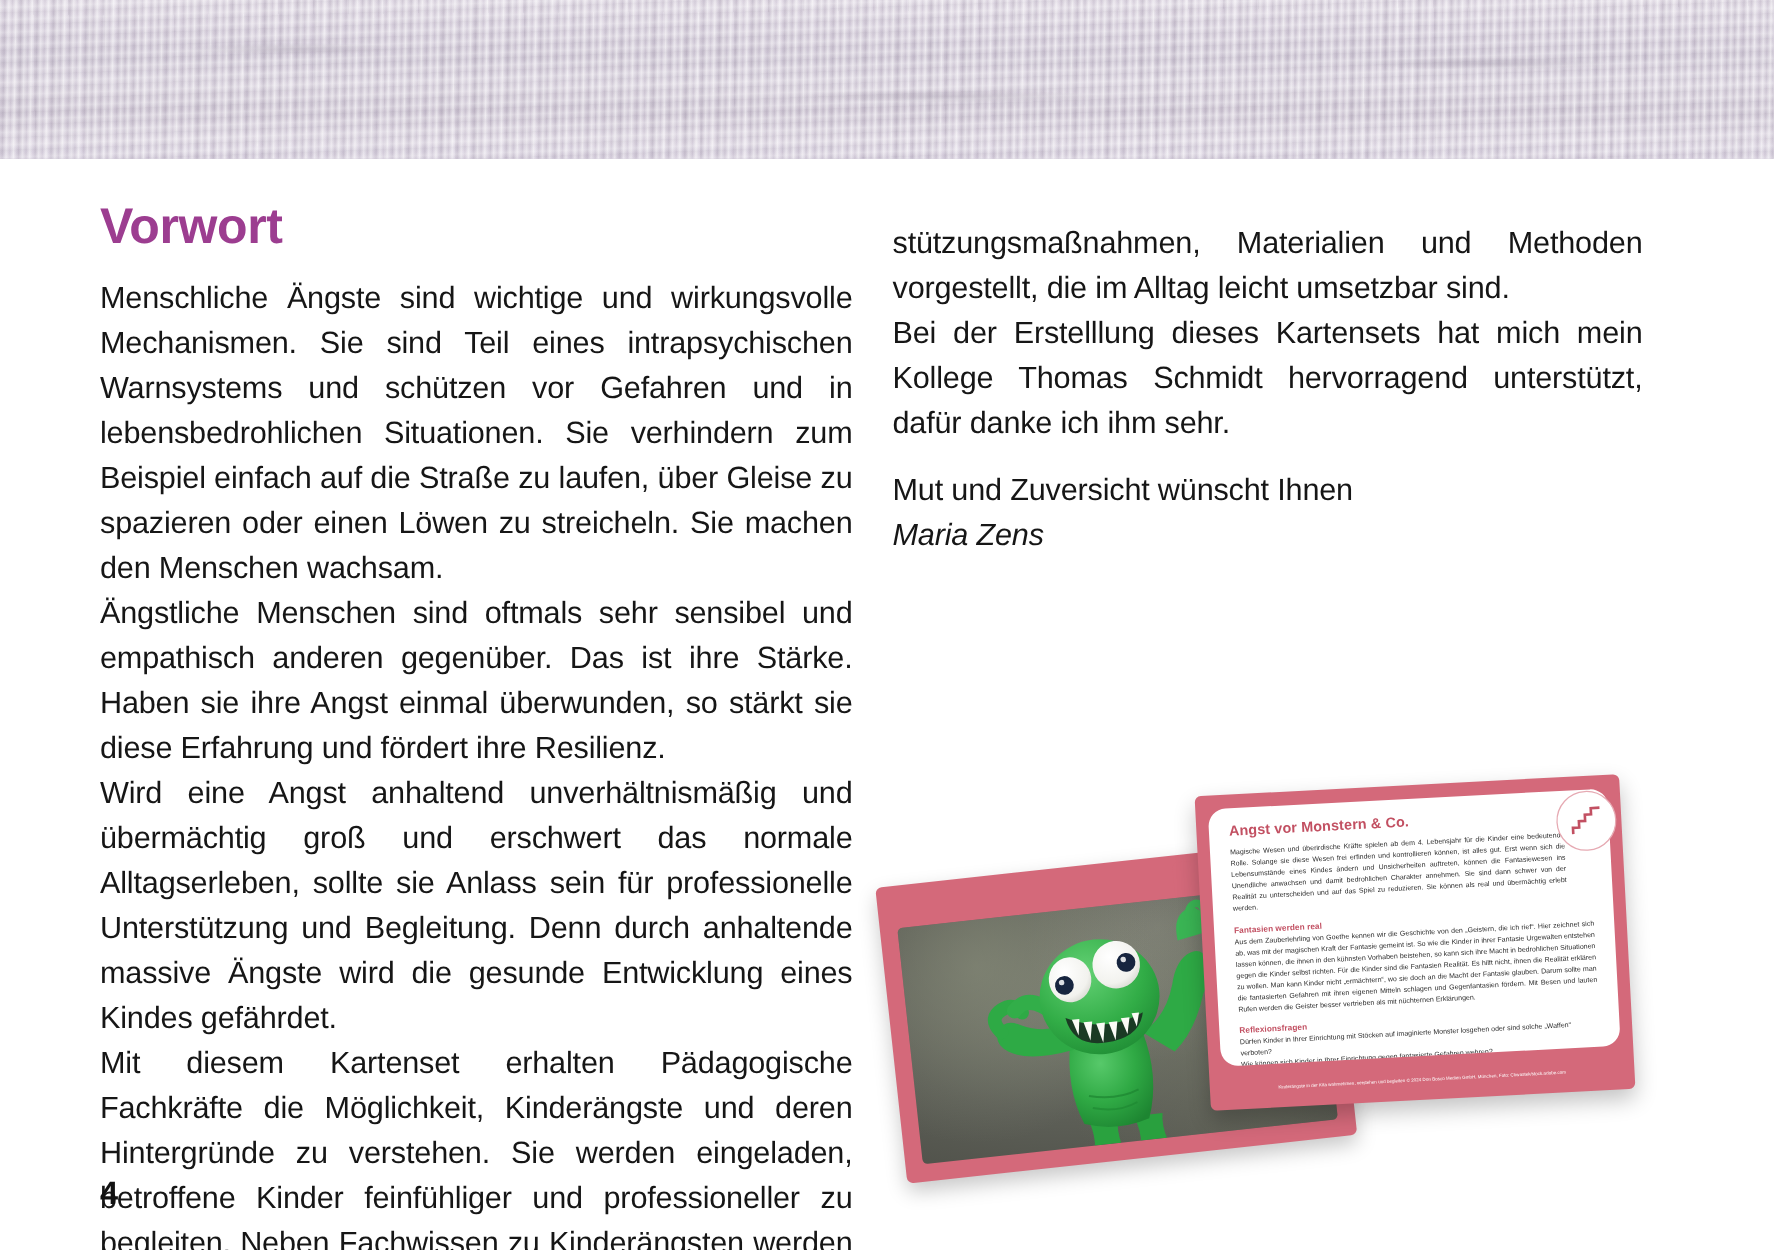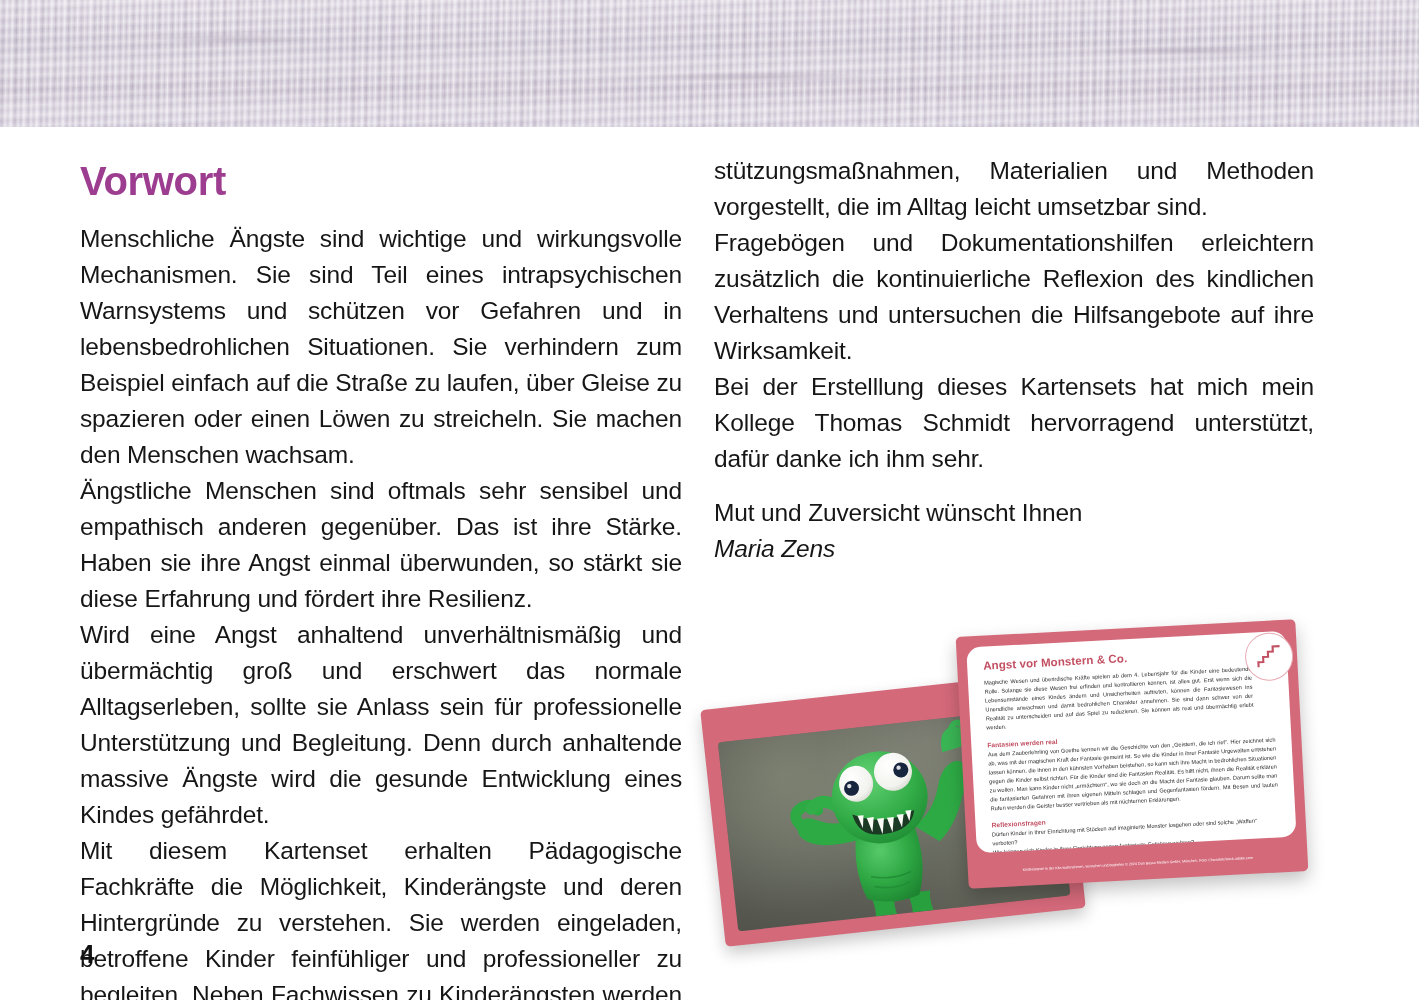--- a/index.html
+++ b/index.html
@@ -260,22 +260,21 @@
 
   <div class="column" id="col-left">
     <h1 id="vorwort-heading">Vorwort</h1>
     <p class="body-par last-line-natural">Menschliche Ängste sind wichtige und wirkungsvolle Mechanismen. Sie sind Teil eines intrapsychischen Warnsystems und schützen vor Gefahren und in lebensbedrohlichen Situationen. Sie verhindern zum Beispiel einfach auf die Straße zu laufen, über Gleise zu spazieren oder einen Löwen zu streicheln. Sie machen den Menschen wachsam.</p>
     <p class="body-par last-line-natural">Ängstliche Menschen sind oftmals sehr sensibel und empathisch anderen gegenüber. Das ist ihre Stärke. Haben sie ihre Angst einmal überwunden, so stärkt sie diese Erfahrung und fördert ihre Resilienz.</p>
     <p class="body-par last-line-natural">Wird eine Angst anhaltend unverhältnismäßig und übermächtig groß und erschwert das normale Alltagserleben, sollte sie Anlass sein für professionelle Unterstützung und Begleitung. Denn durch anhaltende massive Ängste wird die gesunde Entwicklung eines Kindes gefährdet.</p>
     <p class="body-par">Mit diesem Kartenset erhalten Pädagogische Fachkräfte die Möglichkeit, Kinderängste und deren Hintergründe zu verstehen. Sie werden eingeladen, betroffene Kinder feinfühliger und professioneller zu begleiten. Neben Fachwissen zu Kinderängsten werden praktische Unter-</p>
   </div>
 
   <div class="column" id="col-right">
-    <p class="body-par last-line-natural" style="margin-top:26px;">stützungsmaßnahmen, Materialien und Methoden vorgestellt, die im Alltag leicht umsetzbar sind.</p>
-    <p class="body-par last-line-natural">Fragebögen und Dokumentationshilfen erleichtern zusätzlich die kontinuierliche Reflexion des kindlichen Verhaltens und untersuchen die Hilfsangebote auf ihre Wirksamkeit.</p>
+    <p class="body-par last-line-natural" style="margin-top:50px;">stützungsmaßnahmen, Materialien und Methoden vorgestellt, die im Alltag leicht umsetzbar sind.</p>
     <p class="body-par last-line-natural">Bei der Erstelllung dieses Kartensets hat mich mein Kollege Thomas Schmidt hervorragend unterstützt, dafür danke ich ihm sehr.</p>
     <div class="spacer-par"></div>
     <p class="signoff">Mut und Zuversicht wünscht Ihnen</p>
     <p class="signoff italic">Maria Zens</p>
   </div>
 
   <div id="page-number">4</div>
 </div>
 
 <div id="photo-card">

